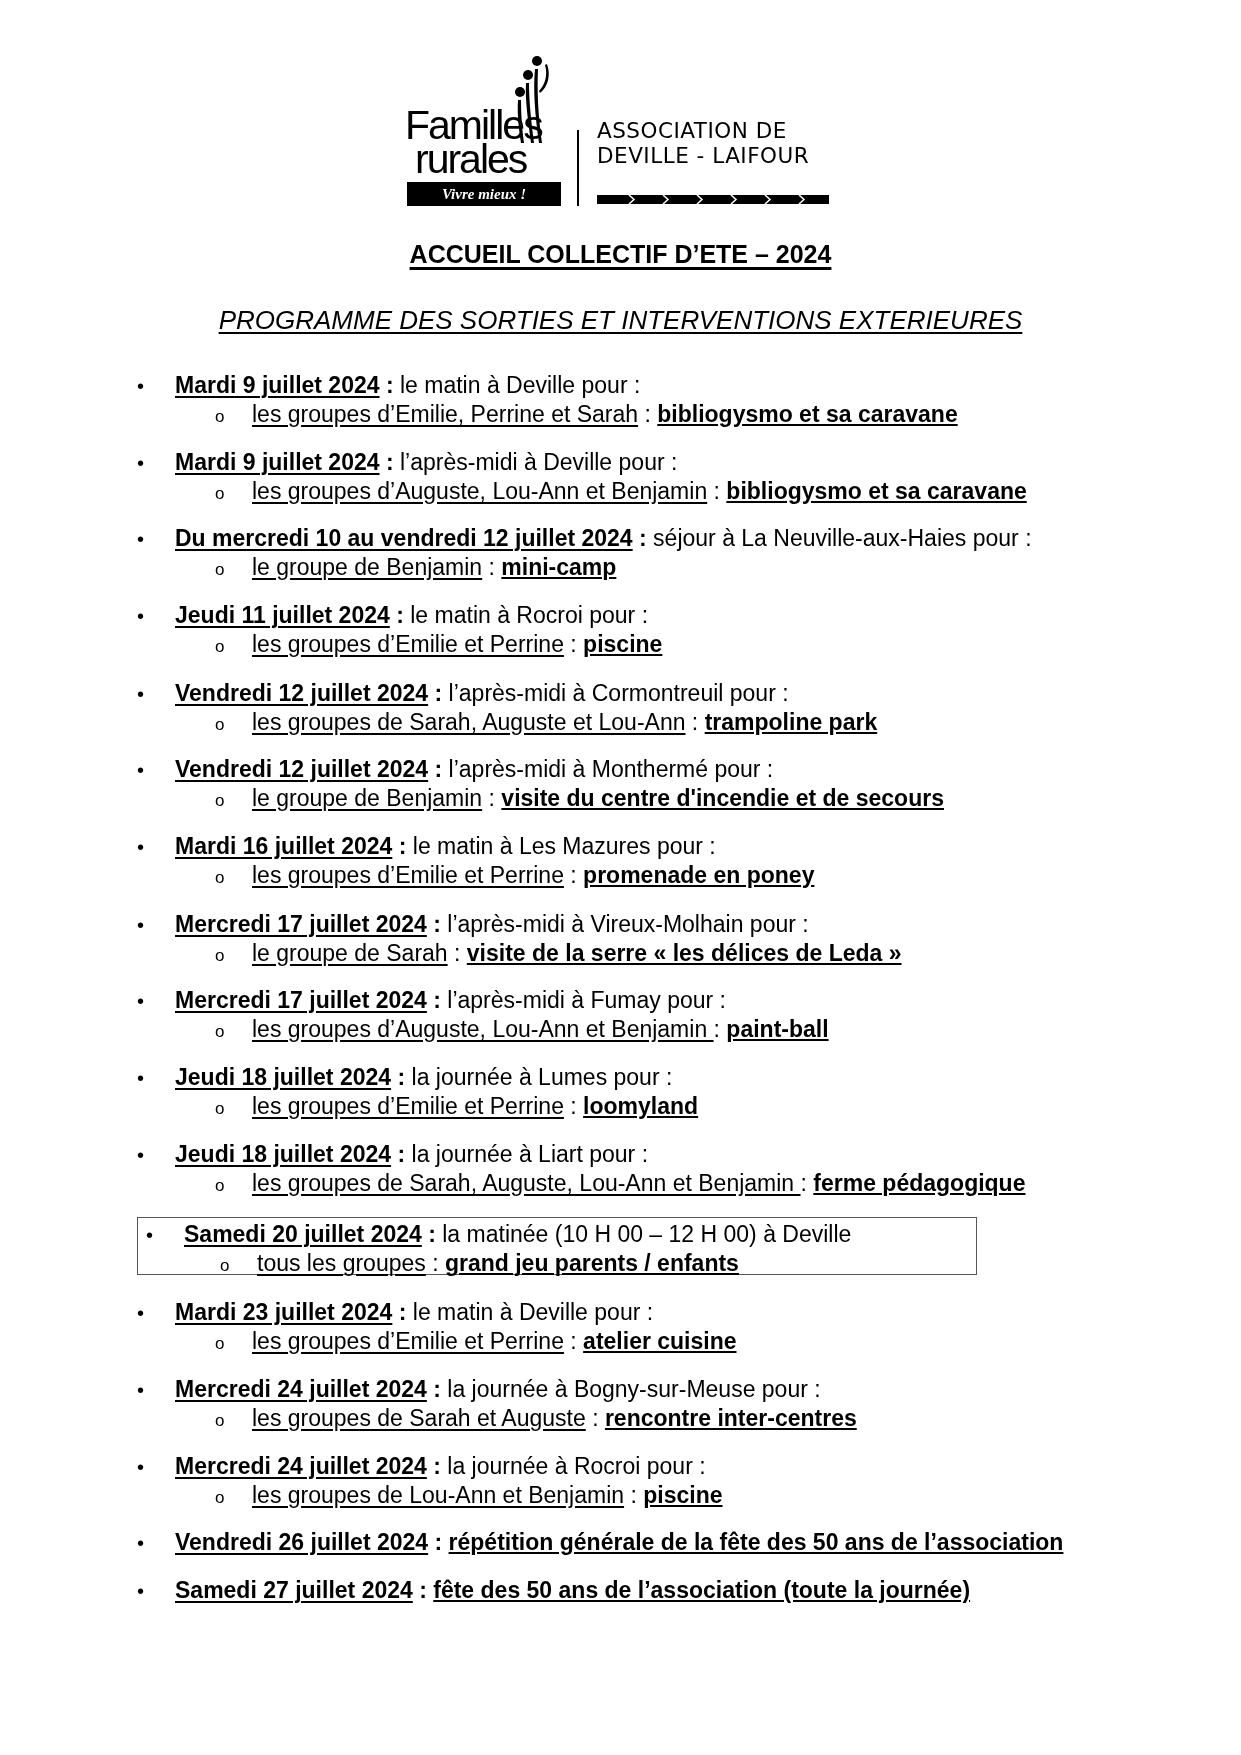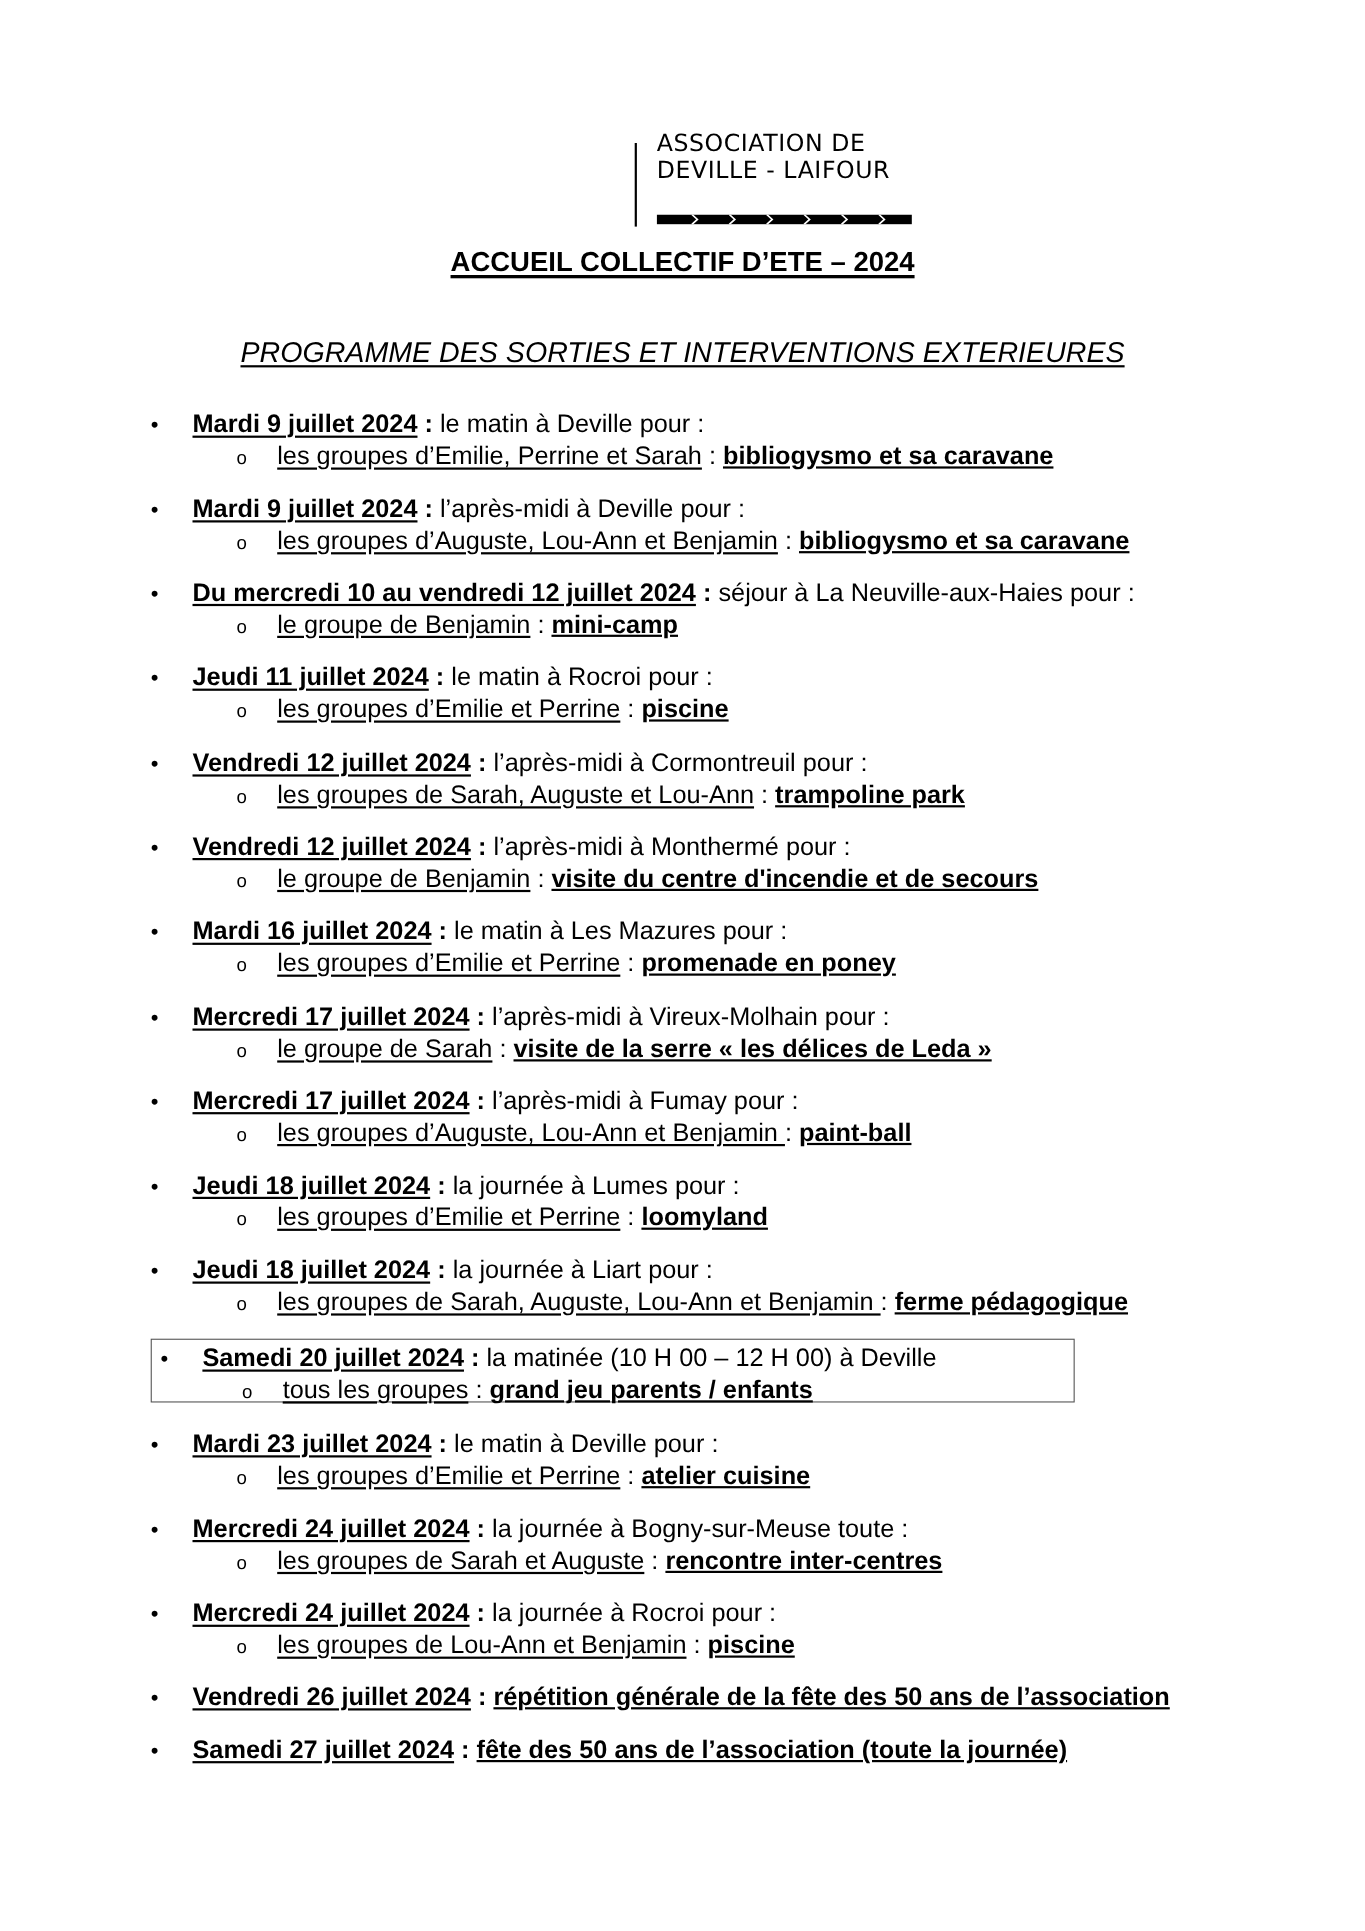--- a/index.html
+++ b/index.html
@@ -17,21 +17,21 @@
   .figures { position: absolute; left: 90px; top: 0; width: 60px; height: 88px; }
   .slogan { position: absolute; left: 2px; top: 127px; width: 154px; height: 24px; background: #000;
             color: #fff; font-family: "Liberation Serif", serif; font-style: italic; font-weight: bold;
             font-size: 15px; text-align: center; line-height: 24px; }
   .logo-sep { position: absolute; left: 172px; top: 75px; width: 2px; height: 76px; background: #000; }
   .assoc { position: absolute; left: 192px; top: 63px; font-family: "DejaVu Sans", sans-serif;
            font-size: 21.5px; line-height: 25px; color: #000; letter-spacing: 0.5px; }
   .arrow-bar { position: absolute; left: 192px; top: 140px; width: 232px; height: 9px; }
 
   
-  .title { position: absolute; left: 0; width: 1241px; top: 224px; text-align: center;
+  .title { position: absolute; left: 0; width: 1241px; top: 240px; text-align: center;
            font-weight: bold; font-size: 25px; }
   .title span { text-decoration: underline; text-decoration-thickness: 3px; text-underline-offset: 4px; }
   .subtitle { position: absolute; left: 0; width: 1241px; top: 305px; text-align: center;
               font-style: italic; font-size: 26px; }
   .subtitle span { text-decoration: underline; text-underline-offset: 3px; }
 
   
   .list { position: absolute; left: 0; top: 0; width: 1241px; }
   .item { position: absolute; left: 0; width: 1241px; font-size: 23px; line-height: 29px; }
   .item .row1, .item .row2 { position: absolute; white-space: nowrap; }
@@ -43,20 +43,34 @@
   .colon { font-weight: bold; }
   .desc { font-weight: normal; }
   .groups { text-decoration: underline; text-underline-offset: 3px; }
   .activity { font-weight: bold; text-decoration: underline; }
   .boxed { position: absolute; left: 137px; width: 838px; height: 56px; border: 1.5px solid #555; }
 </style>
 </head>
 <body>
 
 <div class="logo">
+  <div class="logo-left">
+    <svg class="figures" viewBox="0 0 60 88">
+      <circle cx="42" cy="6" r="5" fill="#000"></circle>
+      <circle cx="33" cy="20" r="5" fill="#000"></circle>
+      <circle cx="25" cy="37" r="5" fill="#000"></circle>
+      <path d="M40 14 C38 35, 40 60, 44 88 L47 88 C43 60, 42 35, 43 14 Z" fill="#000"></path>
+      <path d="M31 28 C30 45, 33 65, 36 88 L39 88 C36 65, 34 45, 34 28 Z" fill="#000"></path>
+      <path d="M23 45 C22 60, 24 75, 26 88 L29 88 C27 75, 26 60, 26 45 Z" fill="#000"></path>
+      <path d="M50 10 C53 20, 50 30, 44 36 L45 38 C53 32, 56 20, 52 9 Z" fill="#000"></path>
+    </svg>
+    <div class="fr-word familles">Familles</div>
+    <div class="fr-word rurales">rurales</div>
+    <div class="slogan">Vivre mieux !</div>
+  </div>
   <div class="logo-sep"></div>
   <div class="assoc">
     <div>ASSOCIATION DE</div>
     <div>DEVILLE - LAIFOUR</div>
   </div>
   <svg class="arrow-bar" viewBox="0 0 232 9">
     <rect x="0" y="0" width="232" height="9" fill="#000"></rect>
     <g stroke="#fff" stroke-width="1.5" fill="none">
       <polyline points="32,0 37,4.5 32,9"></polyline>
       <polyline points="66,0 71,4.5 66,9"></polyline>
@@ -119,21 +133,21 @@
     <div class="item" style="top: 1220px;">
       <div class="boxed" style="top: -3px;"></div>
       <div class="row1" style="left: 146px;"><span class="bullet">•</span><span class="date">Samedi 20 juillet 2024</span><span class="colon"> : </span><span class="desc">la matinée (10 H 00 – 12 H 00) à Deville</span></div>
       <div class="row2" style="left: 220px;"><span class="hollow">o</span><span class="groups">tous les groupes</span><span> : </span><span class="activity">grand jeu parents / enfants</span></div>
     </div>
     <div class="item" style="top: 1298px;">
       <div class="row1"><span class="bullet">•</span><span class="date">Mardi 23 juillet 2024</span><span class="colon"> : </span><span class="desc">le matin à Deville pour :</span></div>
       <div class="row2"><span class="hollow">o</span><span class="groups">les groupes d’Emilie et Perrine</span><span> : </span><span class="activity">atelier cuisine</span></div>
     </div>
     <div class="item" style="top: 1375px;">
-      <div class="row1"><span class="bullet">•</span><span class="date">Mercredi 24 juillet 2024</span><span class="colon"> : </span><span class="desc">la journée à Bogny-sur-Meuse toute :</span></div>
+      <div class="row1"><span class="bullet">•</span><span class="date">Mercredi 24 juillet 2024</span><span class="colon"> : </span><span class="desc">la journée à Bogny-sur-Meuse pour :</span></div>
       <div class="row2"><span class="hollow">o</span><span class="groups">les groupes de Sarah et Auguste</span><span> : </span><span class="activity">rencontre inter-centres</span></div>
     </div>
     <div class="item" style="top: 1452px;">
       <div class="row1"><span class="bullet">•</span><span class="date">Mercredi 24 juillet 2024</span><span class="colon"> : </span><span class="desc">la journée à Rocroi pour :</span></div>
       <div class="row2"><span class="hollow">o</span><span class="groups">les groupes de Lou-Ann et Benjamin</span><span> : </span><span class="activity">piscine</span></div>
     </div>
     <div class="item" style="top: 1528px;">
       <div class="row1"><span class="bullet">•</span><span class="date">Vendredi 26 juillet 2024</span><span class="colon"> : </span><span class="activity">répétition générale de la fête des 50 ans de l’association</span></div>
     </div>
     <div class="item" style="top: 1576px;">

